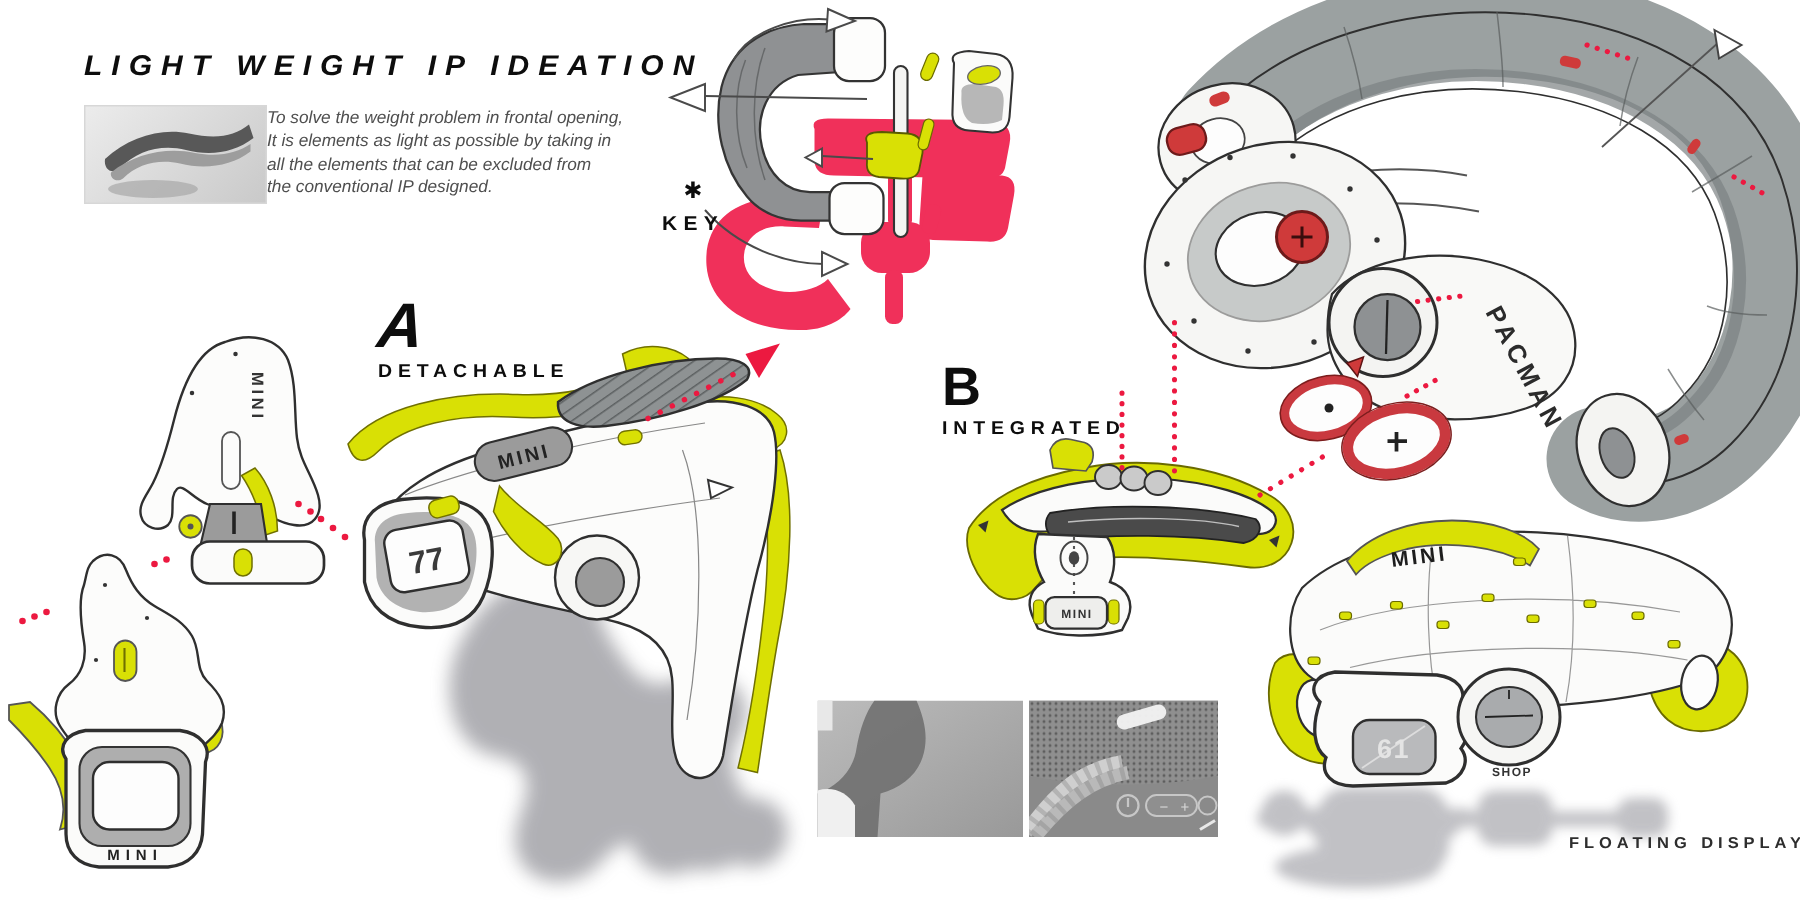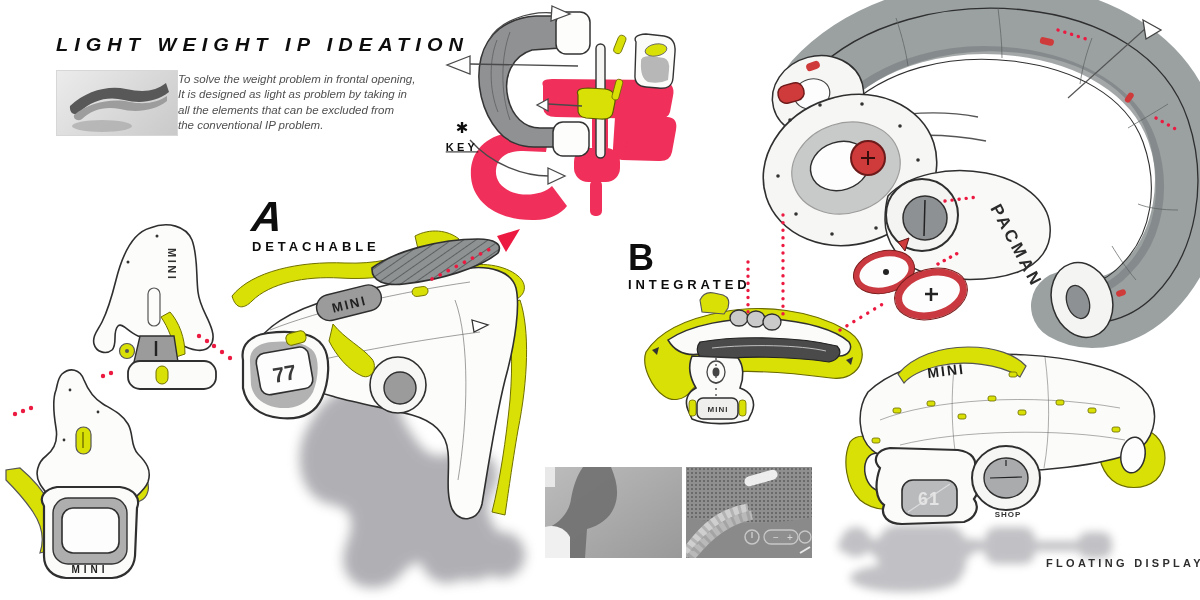--- a/index.html
+++ b/index.html
@@ -11,21 +11,21 @@
   
   .header{position:absolute;left:56px;top:34px;width:400px;font-style:italic;}
   .title{font-size:20px;color:#0d0d0d;}
   .intro-row{display:flex;margin-top:13px;}
   .thumb{width:122px;height:66px;flex:0 0 auto;background:linear-gradient(135deg,#ececec,#c9c9c9);
          box-shadow:0 0 0 1px #d7d7d7 inset;}
   .desc{font-size:11.5px;line-height:1.34;color:#4f4f4f;padding-top:2px;}
   
   .key-label{position:absolute;left:430px;top:120px;width:64px;text-align:center;color:#0d0d0d;}
   .key-label .glyph{font-size:15px;line-height:1;}
-  .key-label .txt{font-size:11px;margin-top:6px;text-decoration:underline;}
+  .key-label .txt{font-size:14px;margin-top:6px;}
   .variant{position:absolute;color:#0d0d0d;}
   .variant .letter{font-weight:800;font-size:42px;line-height:.9;}
   .variant-a{left:252px;top:198px;}
   .variant-a .letter{font-style:italic;transform:skewX(-6deg);display:inline-block;}
   .variant-b{left:628px;top:242px;}
   .variant-b .letter{font-size:36px;}
   .variant .vname{font-size:13px;margin-top:4px;}
   .refind{position:absolute;left:545px;top:467px;}
   .refind .rtitle{font-size:12.5px;margin-bottom:5px;letter-spacing:.17em;}
   .photos{display:flex;gap:4px;}
@@ -354,23 +354,23 @@
     <div class="intro-row">
       <div class="thumb">
         <svg width="122" height="66" viewBox="0 0 122 66">
           <ellipse cx="46" cy="56" rx="30" ry="6" fill="#a8a8a8" opacity=".7"></ellipse>
           <path d="M14,36 C30,21 52,15 70,19 C88,23 100,21 110,13 L113,22 C100,32 84,34 68,30 C52,26 36,30 24,42 C19,47 13,43 14,36 Z" fill="#585858"></path>
           <path d="M18,45 C34,32 56,28 74,32 C90,35 102,32 111,26 L111,31 C98,41 80,43 64,39 C50,36 36,39 26,49 C22,52 17,49 18,45 Z" fill="#9d9d9d"></path>
         </svg>
       </div>
       <div class="desc">
         <div>To solve the weight problem in frontal opening,</div>
-        <div>It is designed as light as problem by taking in</div>
+        <div>It is elements as light as possible by taking in</div>
         <div>all the elements that can be excluded from</div>
-        <div>the conventional IP problem.</div>
+        <div>the conventional IP designed.</div>
       </div>
     </div>
   </header>
 
   <div class="key-label">
     <div class="glyph">✱</div>
     <div class="txt techno">KEY</div>
   </div>
 
   <div class="variant variant-a">

